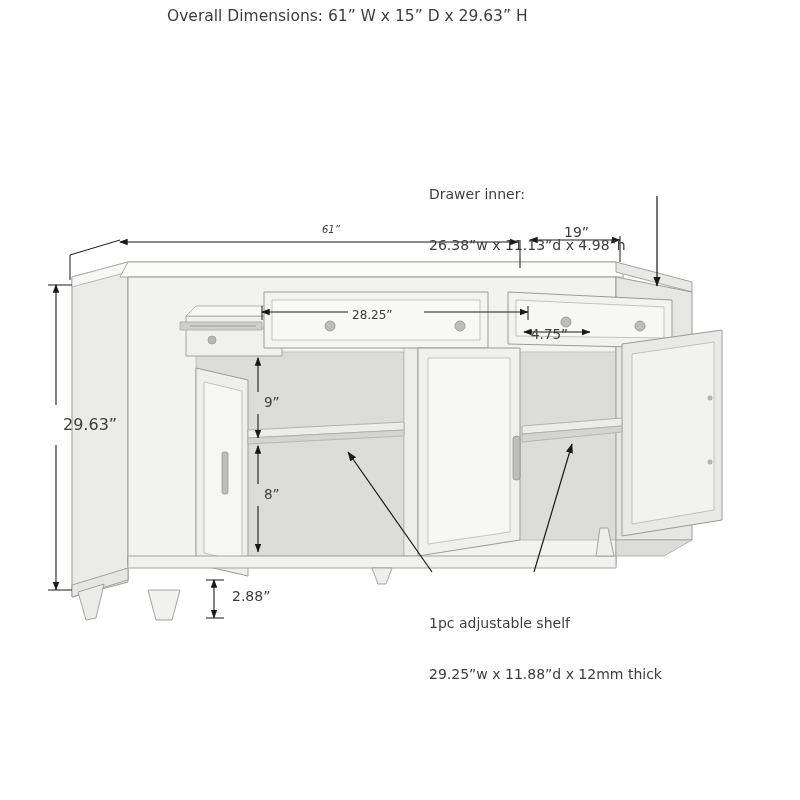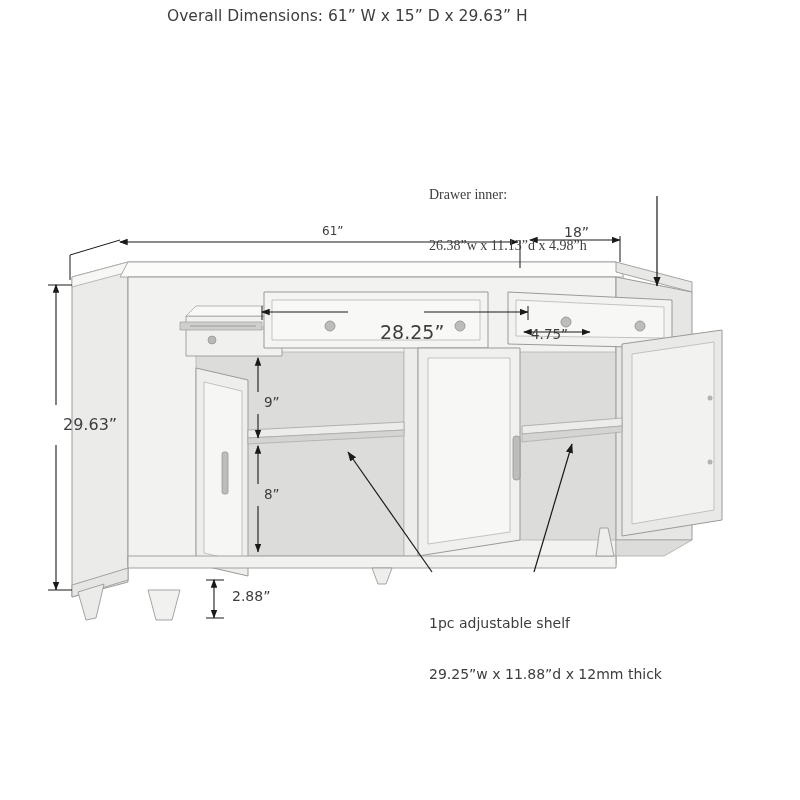--- a/index.html
+++ b/index.html
@@ -14,25 +14,25 @@
   #stage{position:absolute;left:0;top:0;width:800px;height:640px;padding-left:27px;}
   svg{position:absolute;left:0;top:0;width:800px;height:800px;}
   .lbl{
     position:absolute;
     font-family:"DejaVu Sans", sans-serif;
     color:#3d3d3d;
     white-space:pre;
     line-height:1.22;
   }
   .t-title{font-size:15.5px;left:167px;top:7px;}
-  .t-drawer-inner{font-size:14px;left:429px;top:152px;font-family:Liberation Serif, serif;}
+  .t-drawer-inner{font-size:14px;left:429px;top:152px;}
   .t-shelf-note{font-size:14px;left:429px;top:581px;}
-  .t-61{font-size:12px;left:322px;top:224px;}
+  .t-61{font-size:10px;left:322px;top:224px;font-style:italic;}
   .t-15{font-size:14px;left:564px;top:224px;}
-  .t-2825{font-size:19px;left:352px;top:321px;margin-left:28px;}
+  .t-2825{font-size:12px;left:352px;top:308px;}
   .t-475{font-size:13.5px;left:531px;top:326px;}
   .t-2963{font-size:16px;left:63px;top:415px;}
   .t-9{font-size:13.5px;left:264px;top:394px;}
   .t-8{font-size:13.5px;left:264px;top:486px;}
   .t-288{font-size:14px;left:232px;top:588px;}
 </style>
 </head>
 <body>
 
 <div id="stage">
@@ -199,21 +199,21 @@
     <div>Drawer inner:</div>
     <div>26.38”w x 11.13”d x 4.98”h</div>
   </div>
 
   <div class="lbl t-shelf-note">
     <div>1pc adjustable shelf</div>
     <div>29.25”w x 11.88”d x 12mm thick</div>
   </div>
 
   <div class="lbl t-61">61”</div>
-  <div class="lbl t-15">18”</div>
+  <div class="lbl t-15">19”</div>
   <div class="lbl t-2963">29.63”</div>
   <div class="lbl t-2825">28.25”</div>
   <div class="lbl t-475">4.75”</div>
   <div class="lbl t-9">9”</div>
   <div class="lbl t-8">8”</div>
   <div class="lbl t-288">2.88”</div>
 
 </div>
 
 </body></html>

